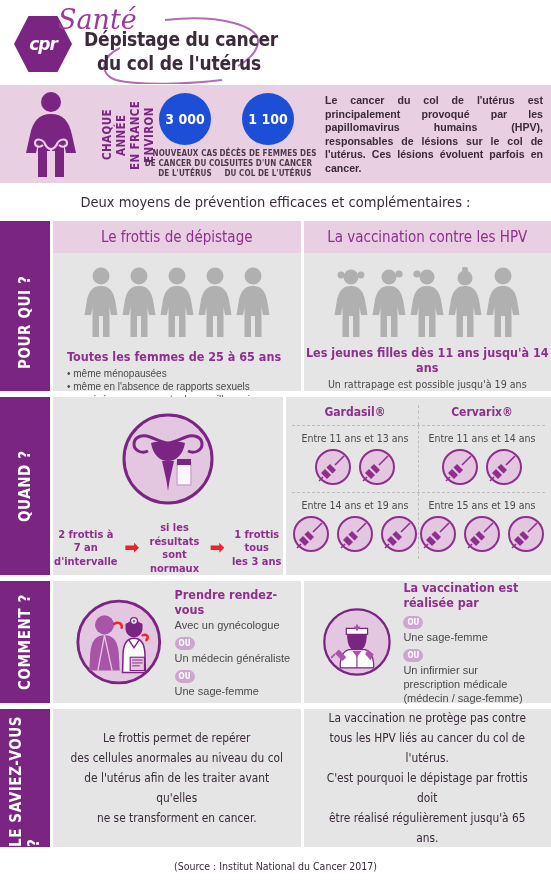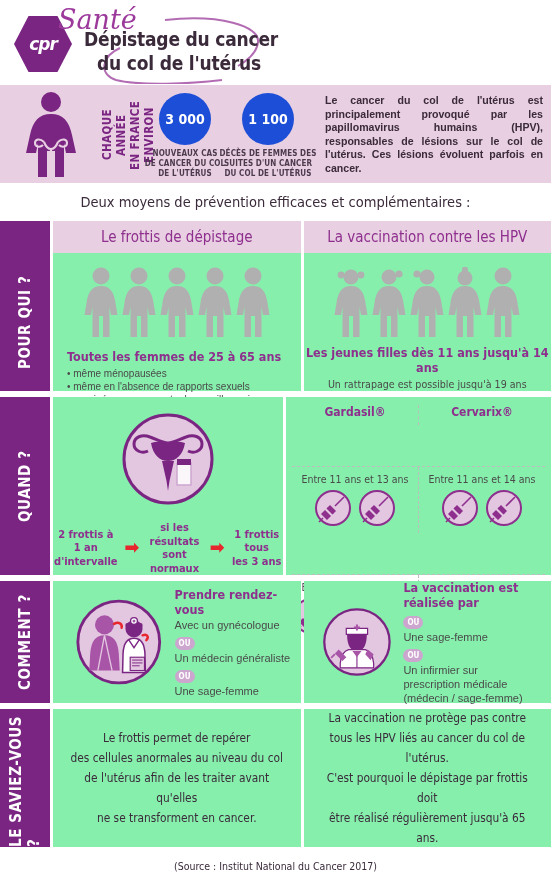--- a/index.html
+++ b/index.html
@@ -95,21 +95,21 @@
   .row { display: flex; margin-bottom: 6px; }
   .row-label {
     width: 50px; background: #7b2583; color: #fff;
     display: flex; align-items: center; justify-content: center;
     font-size: 15px; font-weight: bold; letter-spacing: 0.6px;
     writing-mode: vertical-rl; transform: rotate(180deg);
     font-family: "DejaVu Sans Condensed","Liberation Sans", sans-serif;
     flex-shrink: 0;
   }
   .row-gap { width: 3px; background: #fff; flex-shrink: 0; }
-  .cell { flex: 1; background: #86efac; position: relative; }
+  .cell { flex: 1; background: #e5e5e5; position: relative; }
   .cell-sep { width: 3px; background: #fff; flex-shrink: 0; }
 
   
   .r1 { height: 138px; }
   .people { display: flex; justify-content: center; gap: 4px; padding-top: 14px; }
   .r1-txt { padding: 10px 0 0 14px; }
   .r1-head { color: #8e2f8e; font-size: 12.5px; font-weight: bold; margin-bottom: 3px;
     font-family: "DejaVu Sans Condensed","Liberation Sans", sans-serif; }
   .r1-li { color: #4a4a4a; font-size: 10px; line-height: 13px; }
   .r1b-wrap { text-align: center; padding-top: 6px; }
@@ -131,21 +131,21 @@
     font-family: "DejaVu Sans Condensed","Liberation Sans", sans-serif;
   }
   .arrow { color: #e8262d; font-size: 17px; line-height: 10px; font-weight: bold; }
   .vaxgrid { padding: 8px 6px 0 6px; height: 100%; }
   .vax-head { display: flex; }
   .vax-head > div {
     flex: 1; text-align: center; color: #8e2f8e;
     font-size: 12px; font-weight: bold; padding-bottom: 6px;
     font-family: "DejaVu Sans Condensed","Liberation Sans", sans-serif;
   }
-  .vax-quad { display: flex; margin-top: 41px; }
+  .vax-quad { display: flex; }
   .vax-quad > div { flex: 1; text-align: center; }
   .dashed-h { border-top: 1px dashed #bdbdbd; }
   .vax-col-l { border-right: 1px dashed #bdbdbd; }
   .vax-age { color: #4a4a4a; font-size: 10.5px; padding: 6px 0 4px;
     font-family: "DejaVu Sans Condensed","Liberation Sans", sans-serif; }
   .syr-row { display: flex; justify-content: center; gap: 6px; padding-bottom: 6px; }
 
   
   .r3 { height: 122px; }
   .r3-inner { display: flex; align-items: center; height: 100%; padding-left: 22px; gap: 12px; }
@@ -326,21 +326,21 @@
           <path d="M48 32 C54 32 60 28 66 26 C74 23 82 26 82 33 C82 40 74 43 68 40" fill="none" stroke="#7b2583" stroke-width="3"></path>
           <path d="M31 32 C33 44 40 50 48 50 C56 50 63 44 65 32 C60 30 54 31 48 31 C42 31 36 30 31 32 Z" fill="#7b2583"></path>
           <path d="M42 50 L54 50 L49.5 70 L48 80 L46.5 70 Z" fill="#7b2583"></path>
           <rect x="57" y="52" width="14" height="22" fill="#fbf6fa" stroke="#cda6cf" stroke-width="1.5"></rect>
           <rect x="57" y="48" width="14" height="6" fill="#7b2583"></rect>
         </svg>
       </div>
       <div class="flow">
         <div class="flow-txt">
           <div>2 frottis à</div>
-          <div>1 an d'intervalle</div>
+          <div>7 an d'intervalle</div>
         </div>
         <div class="arrow">➡</div>
         <div class="flow-txt">
           <div>si les résultats</div>
           <div>sont normaux</div>
         </div>
         <div class="arrow">➡</div>
         <div class="flow-txt">
           <div>1 frottis tous</div>
           <div>les 3 ans</div>

